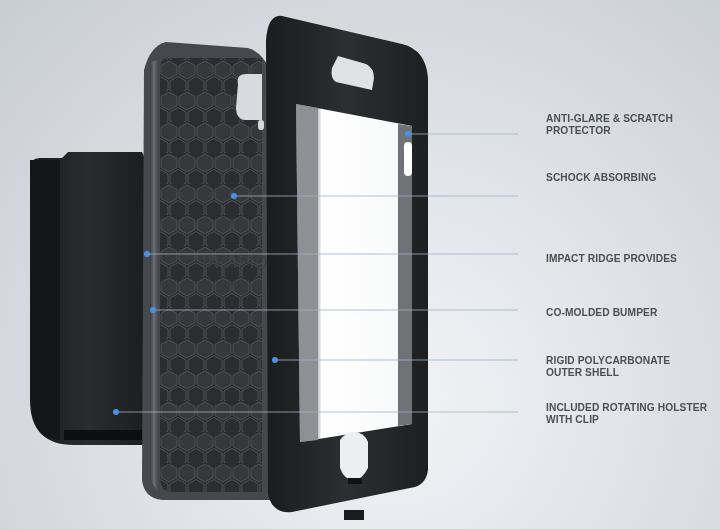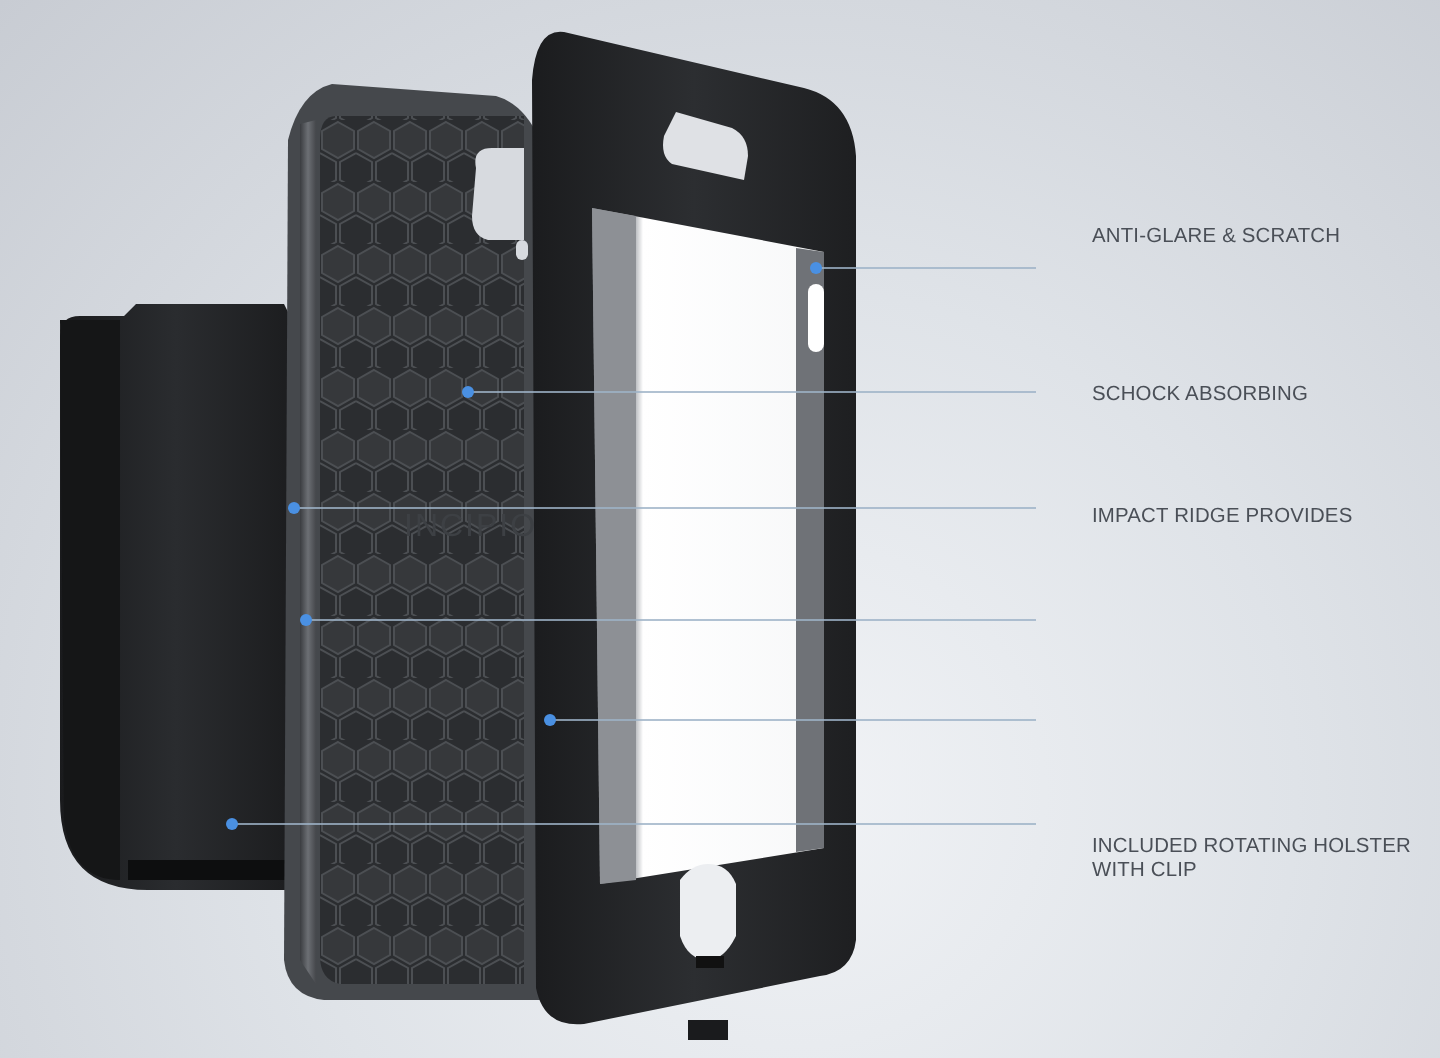--- a/index.html
+++ b/index.html
@@ -3,21 +3,21 @@
   <meta charset="utf-8">
   <style>
     html, body { margin: 0; padding: 0; }
     body {
       width: 720px; height: 529px; overflow: hidden; position: relative;
       background: radial-gradient(ellipse at 55% 75%, #f1f3f6 0%, #dfe3e8 45%, #c8ccd3 100%);
       font-family: "Liberation Sans", sans-serif;
     }
     .stage { position: absolute; left: 0; top: 0; width: 720px; height: 529px; }
     .product { position: absolute; left: 0; top: 0; width: 720px; height: 529px; }
-    .labels { position: absolute; left: 0; top: 0; width: 720px; height: 529px; }
+    .labels { position: absolute; left: 0; top: 0; width: 720px; height: 529px; font-weight: bold; }
     .label {
       position: absolute; left: 546px; width: 174px;
       color: #4a4f57; font-size: 10.2px; line-height: 12.2px; letter-spacing: 0.1px;
       text-transform: uppercase;
     }
     .label span { display: block; white-space: nowrap; }
     svg text { font-family: "Liberation Sans", sans-serif; }
   </style>
 </head>
 <body>
@@ -100,25 +100,33 @@
       <circle cx="147" cy="254" r="3" fill="#4a90e2"></circle>
       <circle cx="153" cy="310" r="3" fill="#4a90e2"></circle>
       <circle cx="275" cy="360" r="3" fill="#4a90e2"></circle>
       <circle cx="116" cy="412" r="3" fill="#4a90e2"></circle>
     </g>
   </svg>
 
   <div class="labels">
     <div class="label" style="top:113px">
       <span>ANTI-GLARE &amp; SCRATCH</span>
+      <span>PROTECTOR</span>
     </div>
-    <div class="label" style="top:192px">
+    <div class="label" style="top:172px">
       <span>SCHOCK ABSORBING</span>
     </div>
     <div class="label" style="top:253px">
       <span>IMPACT RIDGE PROVIDES</span>
     </div>
-    <div class="label" style="top:418px">
+    <div class="label" style="top:307px">
+      <span>CO-MOLDED BUMPER</span>
+    </div>
+    <div class="label" style="top:355px">
+      <span>RIGID POLYCARBONATE</span>
+      <span>OUTER SHELL</span>
+    </div>
+    <div class="label" style="top:402px">
       <span>INCLUDED ROTATING HOLSTER</span>
       <span>WITH CLIP</span>
     </div>
   </div>
 </div>
 
 </body></html>

